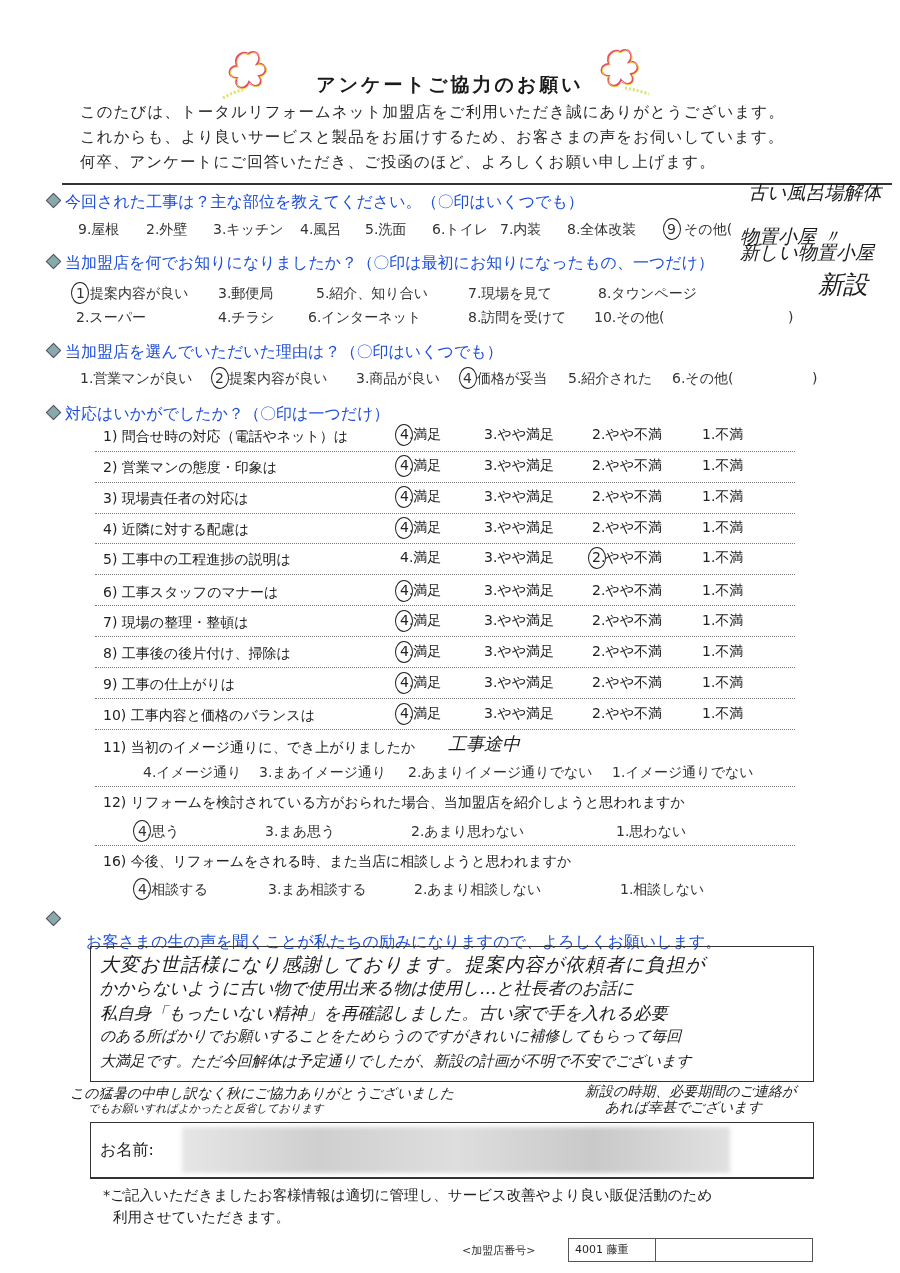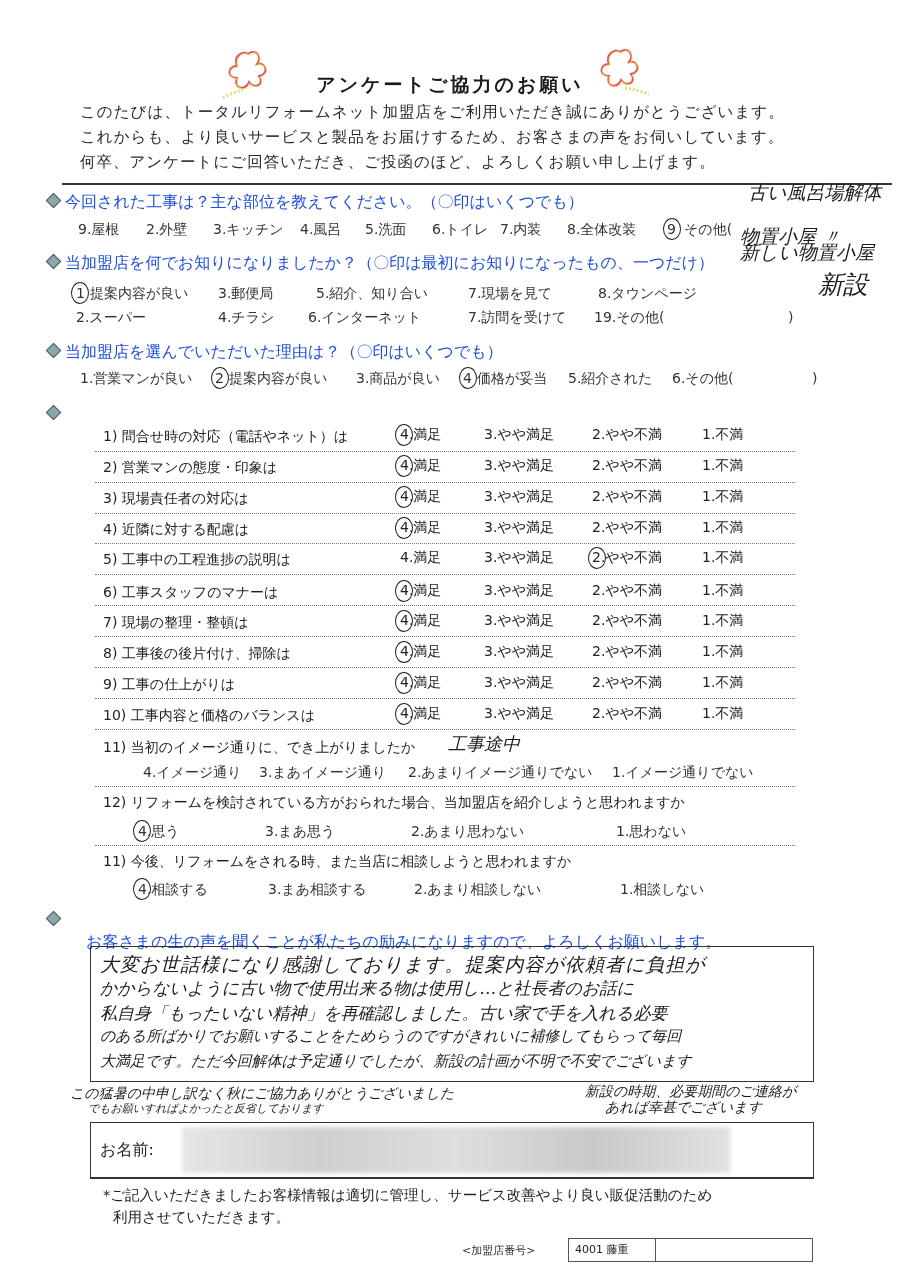--- a/index.html
+++ b/index.html
@@ -63,38 +63,38 @@
 <div class="circle" style="left:71px;top:282px"></div>
 <div class="abs opt" style="left:76px;top:285px">1</div>
 <div class="abs opt" style="left:90px;top:285px">提案内容が良い</div>
 <div class="abs opt" style="left:218px;top:285px">3.郵便局</div>
 <div class="abs opt" style="left:316px;top:285px">5.紹介、知り合い</div>
 <div class="abs opt" style="left:468px;top:285px">7.現場を見て</div>
 <div class="abs opt" style="left:598px;top:285px">8.タウンページ</div>
 <div class="abs opt" style="left:76px;top:309px">2.スーパー</div>
 <div class="abs opt" style="left:218px;top:309px">4.チラシ</div>
 <div class="abs opt" style="left:308px;top:309px">6.インターネット</div>
-<div class="abs opt" style="left:468px;top:309px">7.訪問を受けて</div>
-<div class="abs opt" style="left:594px;top:309px">19.その他(</div>
+<div class="abs opt" style="left:468px;top:309px">8.訪問を受けて</div>
+<div class="abs opt" style="left:594px;top:309px">10.その他(</div>
 <div class="abs opt" style="left:788px;top:309px">)</div>
 
 <div class="abs q" style="left:48px;top:342px"><span class="diamond"></span><span>当加盟店を選んでいただいた理由は？（〇印はいくつでも）</span></div>
 <div class="abs opt" style="left:80px;top:370px">1.営業マンが良い</div>
 <div class="circle" style="left:211px;top:367px"></div>
 <div class="abs opt" style="left:215px;top:370px">2</div>
 <div class="abs opt" style="left:229px;top:370px">提案内容が良い</div>
 <div class="abs opt" style="left:356px;top:370px">3.商品が良い</div>
 <div class="circle" style="left:459px;top:367px"></div>
 <div class="abs opt" style="left:463px;top:370px">4</div>
 <div class="abs opt" style="left:477px;top:370px">価格が妥当</div>
 <div class="abs opt" style="left:568px;top:370px">5.紹介された</div>
 <div class="abs opt" style="left:672px;top:370px">6.その他(</div>
 <div class="abs opt" style="left:812px;top:370px">)</div>
 
-<div class="abs q" style="left:48px;top:404px"><span class="diamond"></span></div>
+<div class="abs q" style="left:48px;top:404px"><span class="diamond"></span><span>対応はいかがでしたか？（〇印は一つだけ）</span></div>
 
 <div class="abs row" style="top:428px">1) 問合せ時の対応（電話やネット）は</div>
 <div class="abs row" style="top:459px">2) 営業マンの態度・印象は</div>
 <div class="abs row" style="top:490px">3) 現場責任者の対応は</div>
 <div class="abs row" style="top:521px">4) 近隣に対する配慮は</div>
 <div class="abs row" style="top:551px">5) 工事中の工程進捗の説明は</div>
 <div class="abs row" style="top:584px">6) 工事スタッフのマナーは</div>
 <div class="abs row" style="top:614px">7) 現場の整理・整頓は</div>
 <div class="abs row" style="top:645px">8) 工事後の後片付け、掃除は</div>
 <div class="abs row" style="top:676px">9) 工事の仕上がりは</div>
@@ -192,21 +192,21 @@
 <div class="abs opt" style="left:408px;top:764px">2.あまりイメージ通りでない</div>
 <div class="abs opt" style="left:612px;top:764px">1.イメージ通りでない</div>
 
 <div class="abs row" style="top:794px">12) リフォームを検討されている方がおられた場合、当加盟店を紹介しようと思われますか</div>
 <div class="circle" style="left:133px;top:820px"></div>
 <div class="abs opt" style="left:138px;top:823px">4.思う</div>
 <div class="abs opt" style="left:265px;top:823px">3.まあ思う</div>
 <div class="abs opt" style="left:411px;top:823px">2.あまり思わない</div>
 <div class="abs opt" style="left:616px;top:823px">1.思わない</div>
 
-<div class="abs row" style="top:853px">11) 今後、リフォームをされる時、また当店に相談しようと思われますか</div>
+<div class="abs row" style="top:853px">16) 今後、リフォームをされる時、また当店に相談しようと思われますか</div>
 <div class="circle" style="left:133px;top:878px"></div>
 <div class="abs opt" style="left:138px;top:881px">4.相談する</div>
 <div class="abs opt" style="left:268px;top:881px">3.まあ相談する</div>
 <div class="abs opt" style="left:414px;top:881px">2.あまり相談しない</div>
 <div class="abs opt" style="left:620px;top:881px">1.相談しない</div>
 
 <div class="abs q" style="left:48px;top:910px"><span class="diamond"></span></div>
 <div class="abs q" style="left:86px;top:932px">お客さまの生の声を聞くことが私たちの励みになりますので、よろしくお願いします。</div>
 <div class="abs commentbox"></div>
 <div class="abs hand" style="left:100px;top:952px;font-size:19px;letter-spacing:1px">大変お世話様になり感謝しております。提案内容が依頼者に負担が</div>

